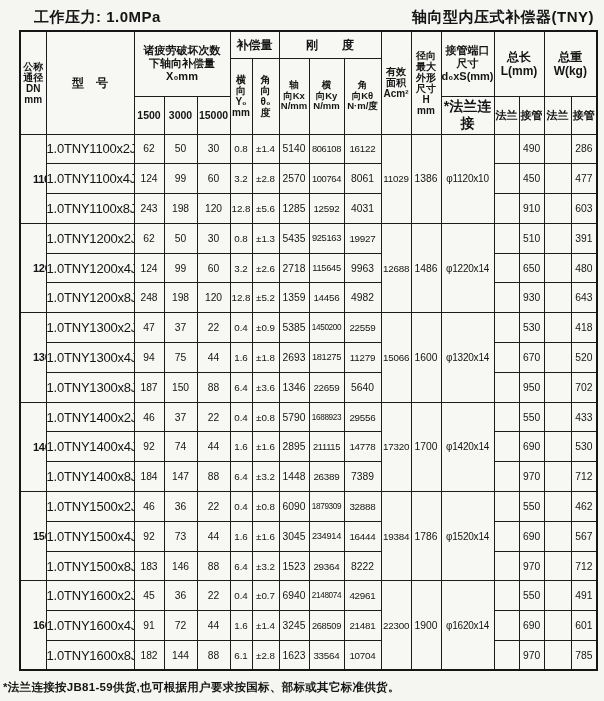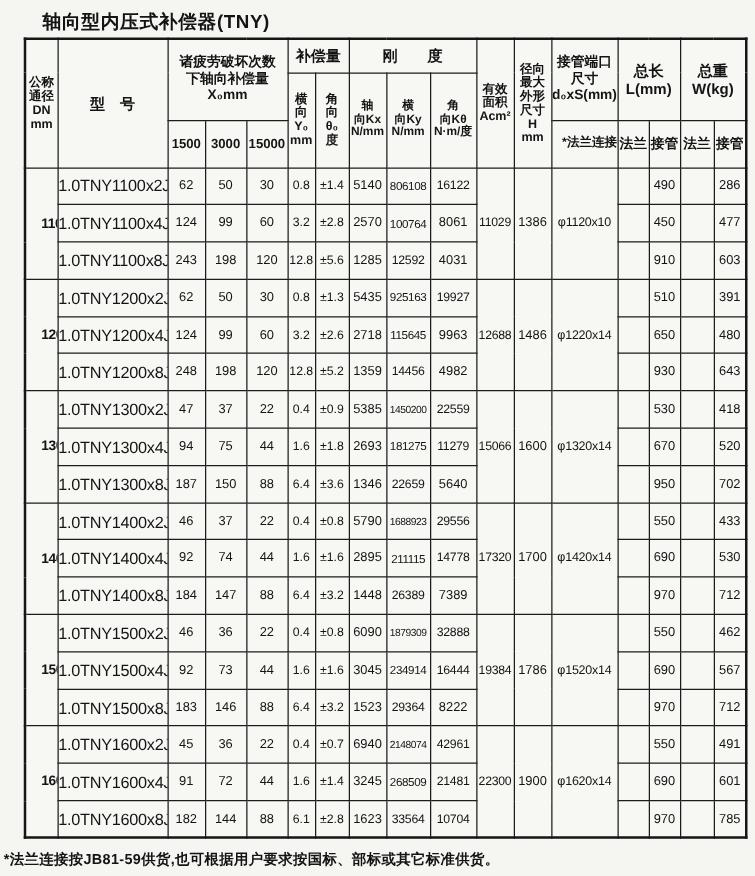--- a/index.html
+++ b/index.html
@@ -38,21 +38,21 @@
   tbody tr{height:29.8px;}
   th{
     font-weight:bold;
     font-size:11px;
     line-height:1.18;
     white-space:pre-line;
   }
   th.grp{font-size:12px;}
   th.vcell{font-size:10px;line-height:1.1;}
   th.kcell{font-size:9.5px;line-height:1.15;}
-  th.portsub{font-size:10px;text-align:right;}
+  th.portsub{font-size:14px;}
   th.cyc{font-size:10.5px;}
   td{font-size:10.3px;}
   td.dn{font-size:11px;font-weight:bold;letter-spacing:-.3px;padding-left:12px;}
   td.model{font-size:13px;letter-spacing:-.2px;white-space:nowrap;}
   td.small{font-size:9.8px;}
   td.port{font-size:10px;letter-spacing:-.2px;margin-top:36px;}
   td.semi{font-size:9.8px;letter-spacing:-.2px;}
   td.snug{font-size:9.3px;letter-spacing:-.3px;}
   td.tight{font-size:8.2px;letter-spacing:-.35px;}
   .footnote{
@@ -60,20 +60,21 @@
     font-size:11.5px;
     font-weight:bold;
     letter-spacing:.3px;
     white-space:nowrap;
   }
 </style>
 </head>
 <body>
 
 <div class="titlebar">
+  <span class="t">工作压力: 1.0MPa</span>
   <span class="t">轴向型内压式补偿器(TNY)</span>
 </div>
 
 <table>
   <colgroup>
     <col style="width:26px">
       <col style="width:88px">
     <col style="width:30px">
       <col style="width:33px">
       <col style="width:33px">

